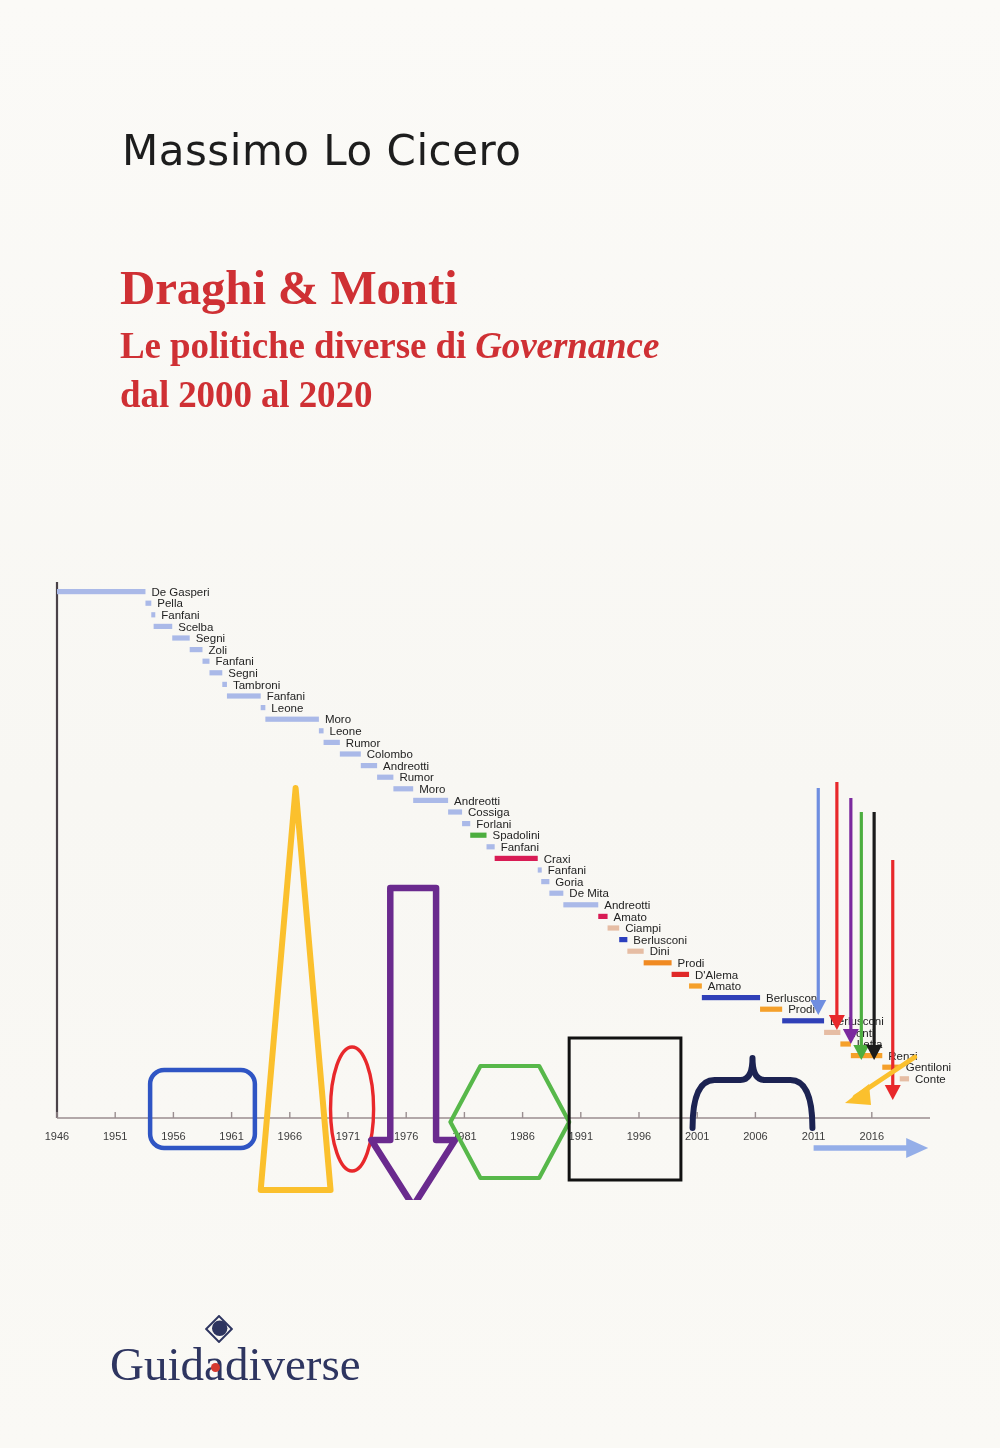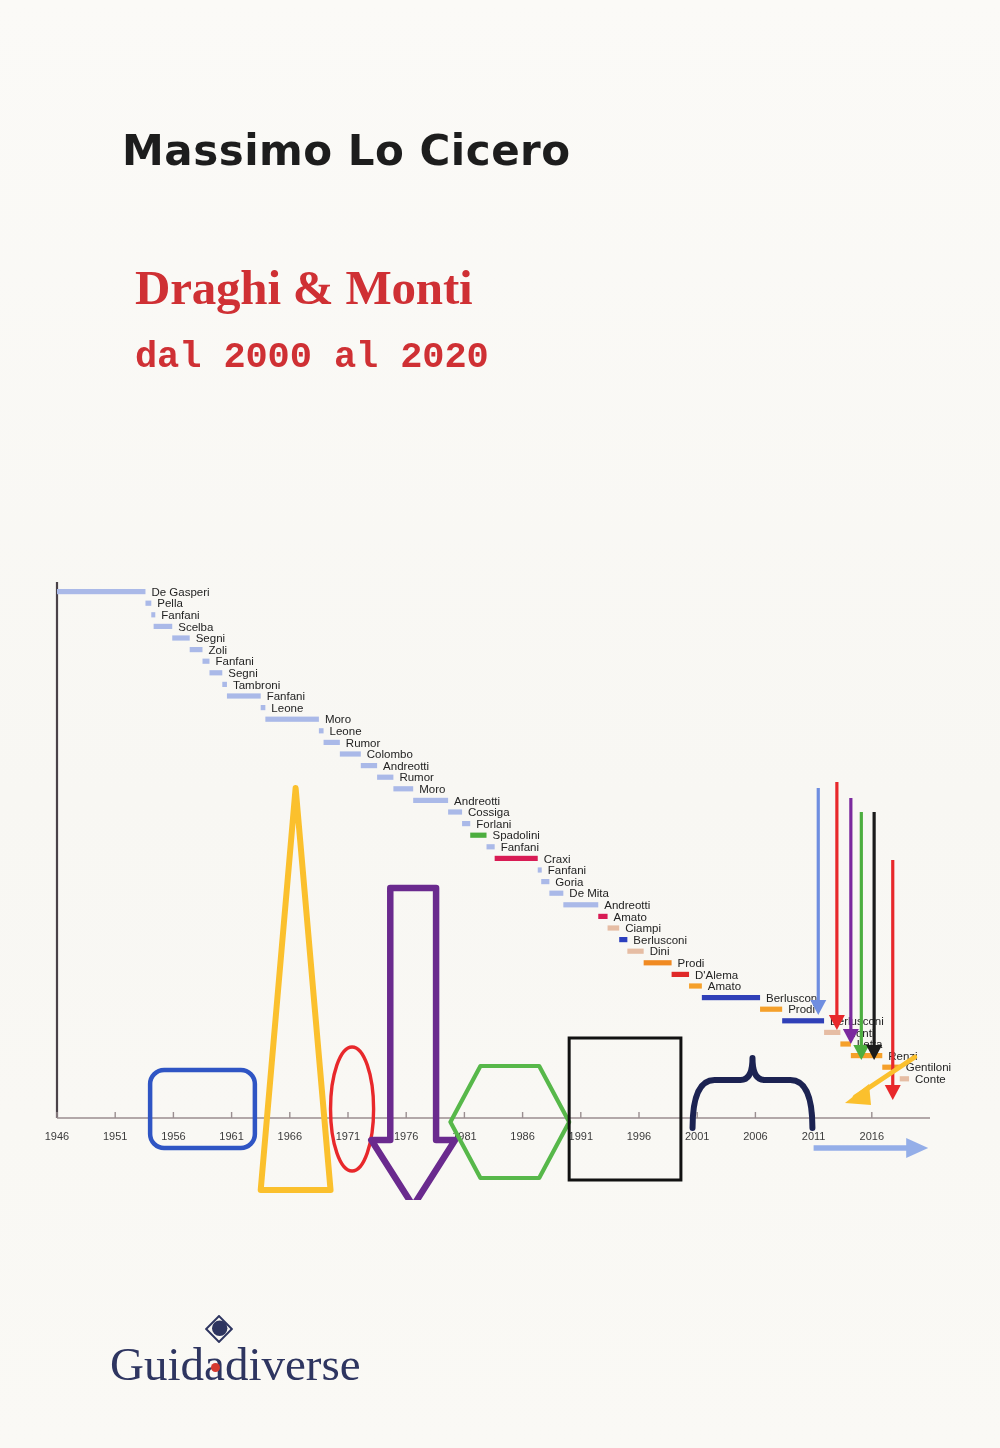--- a/index.html
+++ b/index.html
@@ -12,41 +12,41 @@
     position:relative;
   }
   .cover{
     position:absolute;inset:0;
     background:linear-gradient(180deg,#fbfaf7 0%,#f8f7f3 55%,#faf9f5 100%);
   }
   
   .author{
     position:absolute;left:122px;top:126px;
     font-size:42px;letter-spacing:.5px;
-    color:#1d1d1d;font-weight:700;
+    color:#1d1d1d;font-weight:400;
     font-family:"DejaVu Sans", sans-serif;
   }
   .title-block{
-    position:absolute;left:135px;top:262px;width:780px;
+    position:absolute;left:120px;top:262px;width:780px;
   }
   .title-main{
     font-family:"Liberation Serif", serif;
     font-weight:700;font-size:49px;color:#cf3034;
     line-height:1.06;letter-spacing:-.2px;
   }
   .title-sub{
     font-family:"Liberation Serif", serif;
     font-weight:700;font-size:37px;color:#cf3034;
     line-height:1.32;margin-top:8px;letter-spacing:-.1px;
   }
   .title-sub .it{font-style:italic;}
   .title-sub2{
-    font-family:Liberation Mono, monospace;
+    font-family:Liberation Serif, serif;
     font-weight:700;font-size:37px;color:#cf3034;
-    line-height:1.32;letter-spacing:-.1px;margin-top:19px;
+    line-height:1.32;letter-spacing:-.1px;
   }
   
   .chart-wrap{
     position:absolute;left:0;top:560px;width:1000px;height:640px;
   }
   .chart-svg{display:block;}
   
   .publisher{
     position:absolute;left:110px;top:1337px;
     display:flex;align-items:baseline;
@@ -66,20 +66,21 @@
 </style>
 </head>
 <body>
 
 <div class="cover">
 
   <div class="author">Massimo Lo Cicero</div>
 
   <div class="title-block">
     <div class="title-main">Draghi &amp; Monti</div>
+    <div class="title-sub"><span>Le politiche diverse di </span><span class="it">Governance</span></div>
     <div class="title-sub2">dal 2000 al 2020</div>
   </div>
 
   <div class="chart-wrap">
     <svg class="chart-svg" id="chart" width="1000" height="640" viewBox="0 0 1000 640">
 
       <line id="yaxis" x1="57" y1="22" x2="57" y2="558" stroke="#4a4248" stroke-width="2.2"></line>
 
       <line id="xaxis" x1="57" y1="558" x2="930" y2="558" stroke="#9a8e90" stroke-width="1.6"></line>
       <g id="ticks">

